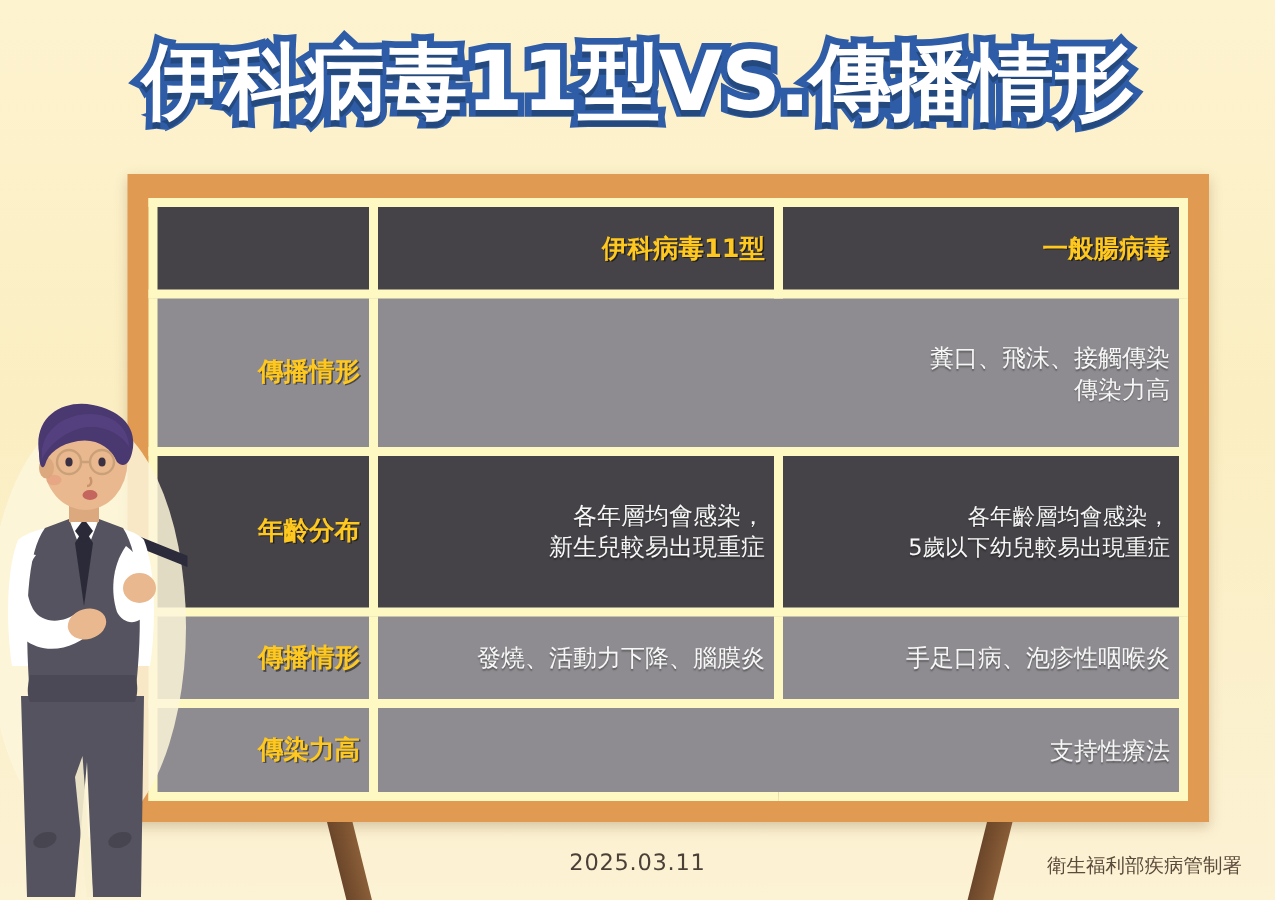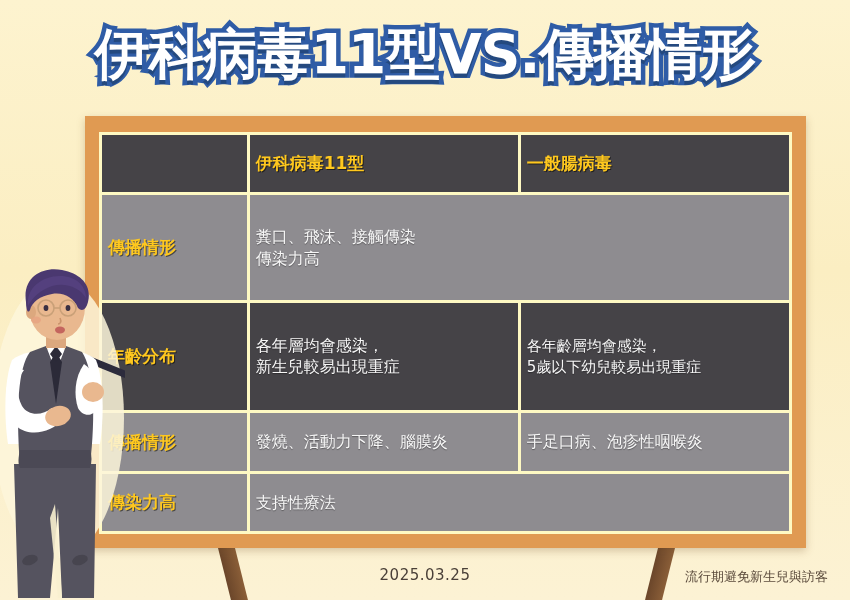--- a/index.html
+++ b/index.html
@@ -36,21 +36,21 @@
   
   #board{
     position:absolute; left:85px; top:116px; width:721px; height:432px;
     background:#e09a52; padding:16px 14px 14px 14px;
     box-shadow:0 3px 8px rgba(120,80,40,.28); z-index:3;
   }
 
   
   #cmp-table{ width:100%; height:100%; border-collapse:collapse; table-layout:fixed; }
   #cmp-table td{
-    border:3px solid #fef9c3; vertical-align:middle; text-align:left;
+    border:6px solid #fef9c3; vertical-align:middle; text-align:right;
     line-height:1.32; padding:0 6px;
   }
   .col-label{ width:21.4%; }
   .col-a{ width:39.3%; }
   .col-b{ width:39.3%; }
 
   
   .r-dark td{ background:#454347; }
   .r-light td{ background:#8e8c90; }
   .hdr td{ background:#454347; }
@@ -122,22 +122,22 @@
 
       <tr class="r-light">
         <td class="col-label"><span class="lbl">傳染力高</span></td>
         <td colspan="2"><span class="val mline">支持性療法</span></td>
       </tr>
 
     </tbody>
   </table>
 </div>
 
-<div id="footer-date">2025.03.25</div>
-<div id="footer-org">流行期避免新生兒與訪客</div>
+<div id="footer-date">2025.03.11</div>
+<div id="footer-org">衛生福利部疾病管制署</div>
 
 <div id="character">
   <svg width="125" height="332" viewBox="0 0 125 332" xmlns="http://www.w3.org/2000/svg">
 
     <ellipse cx="58" cy="150" rx="66" ry="140" fill="#fdf6da" opacity="0.85"></ellipse>
 
     <g>
       <rect x="84" y="86" width="64" height="7" rx="3" fill="#2c2b3c" transform="rotate(22 84 86)"></rect>
     </g>
 

